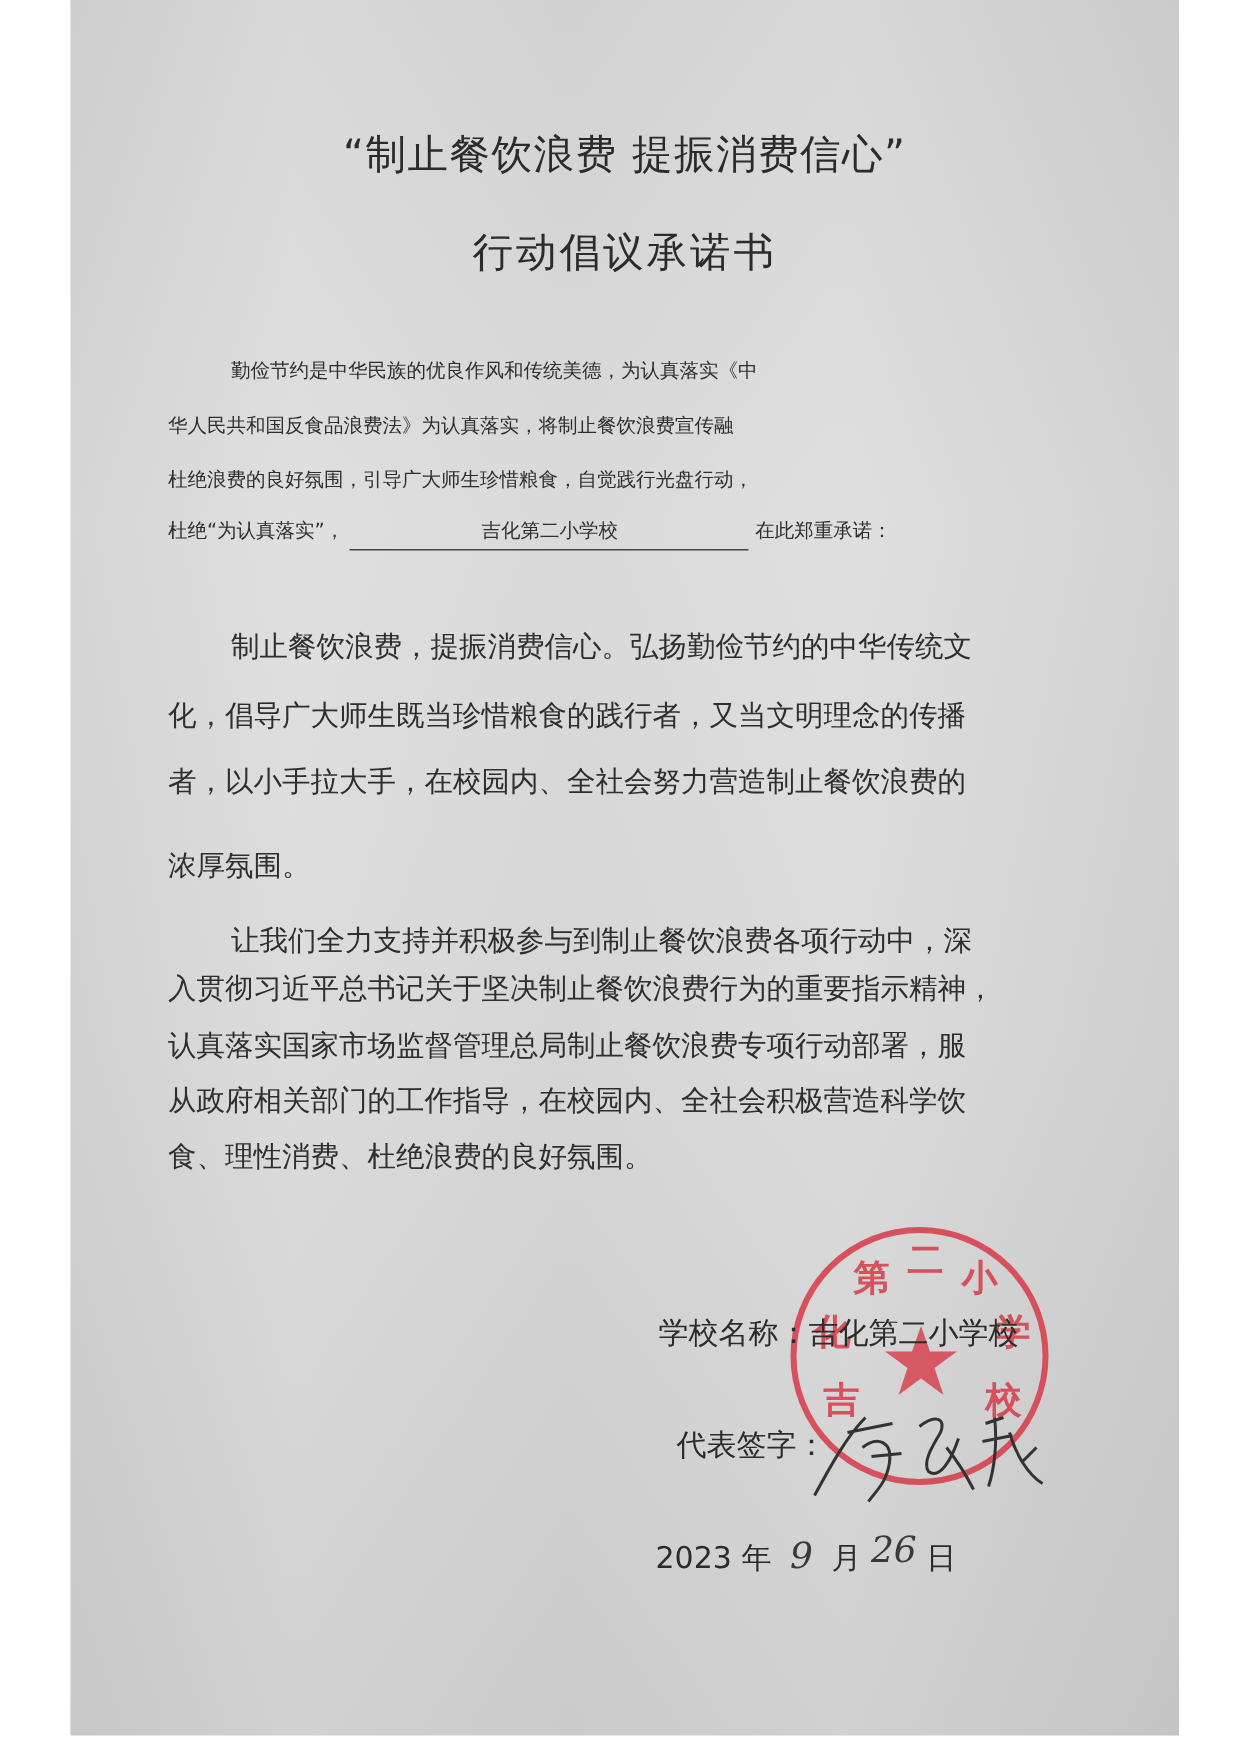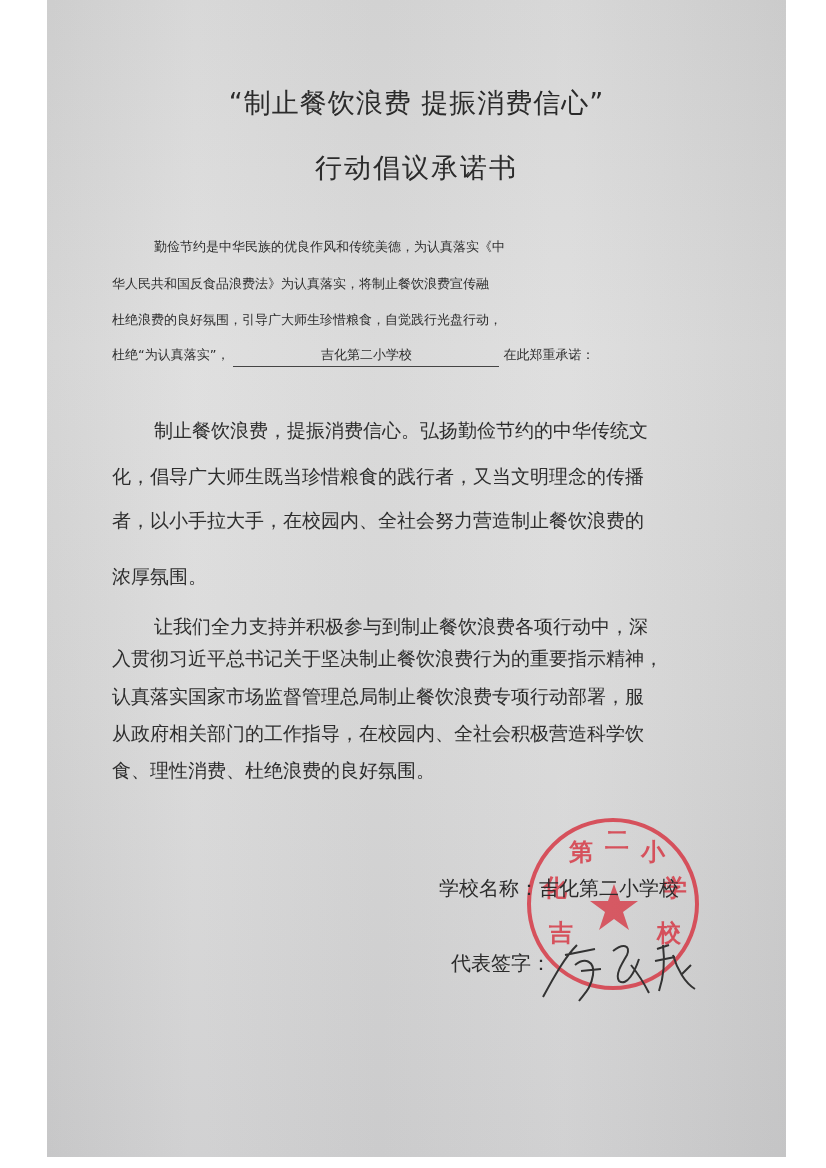--- a/index.html
+++ b/index.html
@@ -96,14 +96,22 @@
   </div>
 
   <div class="sig-label" style="left:404px; top:950px;">代表签字：</div>
 
   <svg style="position:absolute; left:488px; top:935px;" width="170" height="70" viewBox="0 0 170 70">
     <path d="M8 62 C20 40 30 22 42 10 M30 20 L60 14 M40 30 C50 22 60 26 58 40 C56 54 48 60 44 66 M46 36 L66 34" stroke="#333" stroke-width="2" fill="none"></path>
     <path d="M78 16 C88 8 96 10 92 20 C86 30 80 40 84 46 C92 52 100 36 104 24 M96 30 C104 40 110 50 114 58" stroke="#333" stroke-width="2" fill="none"></path>
     <path d="M122 14 L134 10 M120 26 L140 22 M128 10 C130 26 128 44 124 56 M138 20 C142 34 150 48 160 54 M146 40 L156 30" stroke="#333" stroke-width="2" fill="none"></path>
   </svg>
 
+  <div class="sig-label" style="left:390px; top:1023px;">
+    <span>2023</span>
+    <span>年</span>
+    <span class="hand" style="position:relative; font-size:24px; margin:0 6px;">9</span>
+    <span>月</span>
+    <span class="hand" style="position:relative; font-size:24px; top:-4px;">26</span>
+    <span>日</span>
+  </div>
 
 </div>
 
 </body></html>

